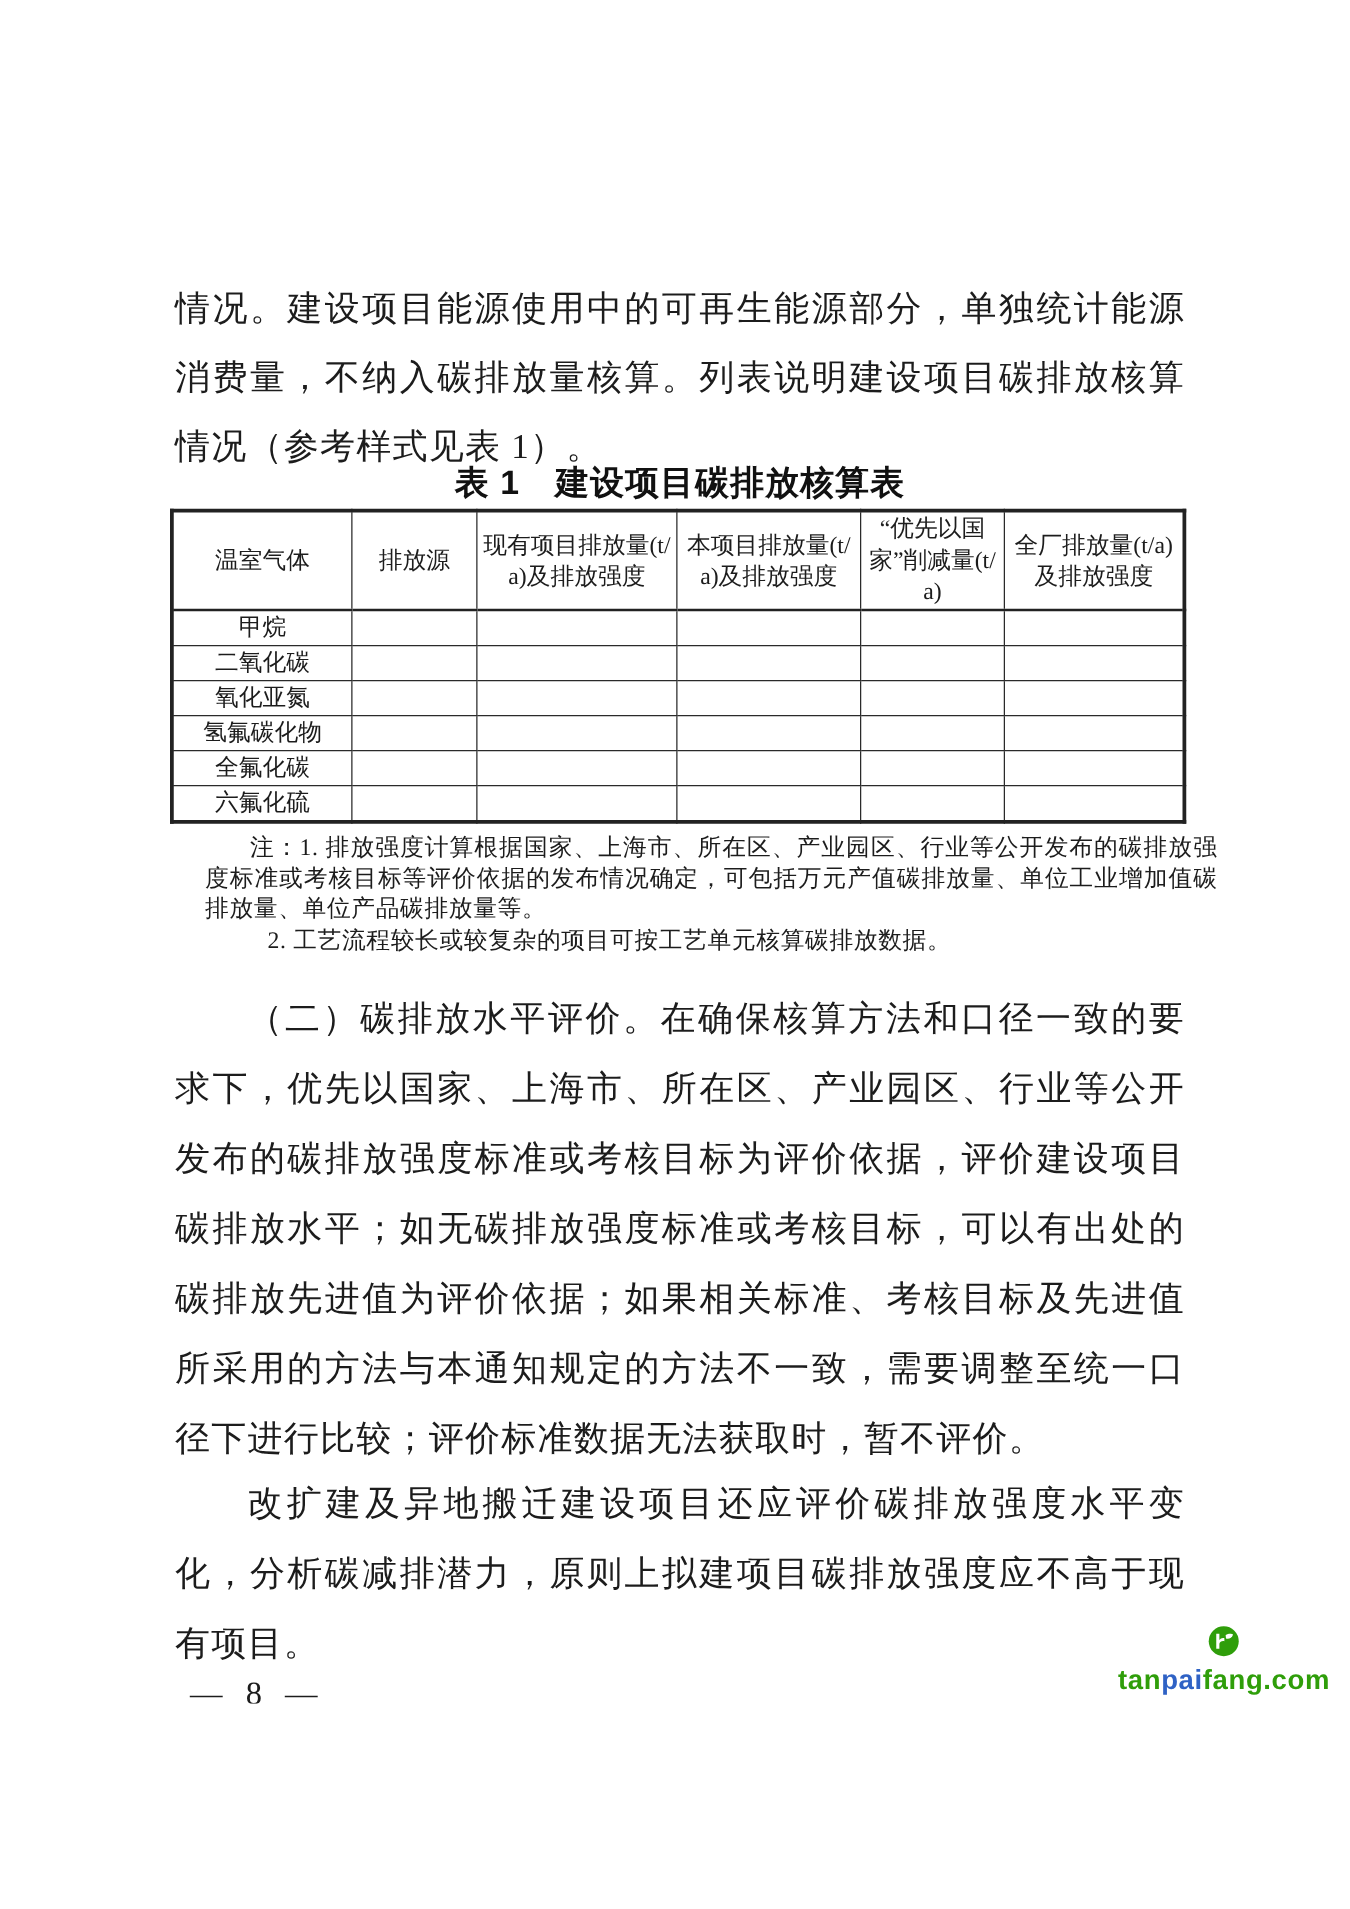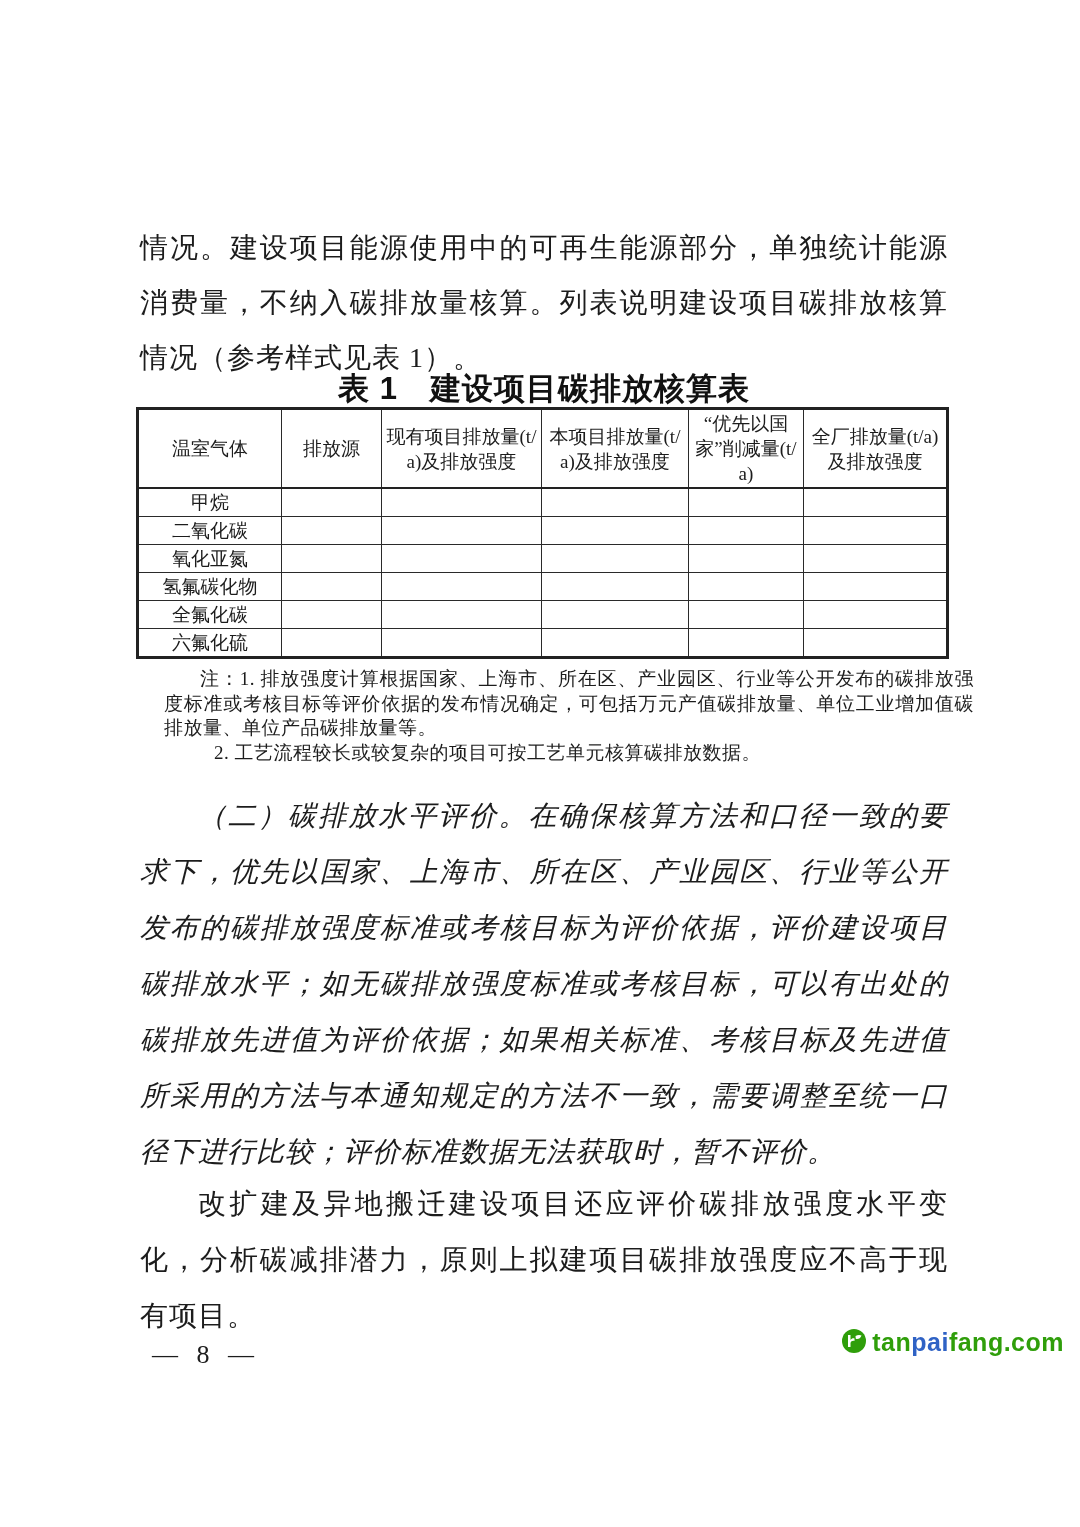--- a/index.html
+++ b/index.html
@@ -16,32 +16,32 @@
     position: absolute;
     left: 140px;
     width: 808px;
     font-size: 28px;
     line-height: 55px;
     letter-spacing: 1px;
     text-align: justify;
     color: #1c1c1c;
   }
   #para1 { top: 192px; }
-  #para2 { top: 760px; line-height: 56px; text-indent: 58px; font-style: italic; }
+  #para2 { top: 760px; line-height: 56px; text-indent: 58px; }
   #para3 { top: 1148px; line-height: 56px; text-indent: 58px; }
 
   .table-title {
     position: absolute;
     left: 140px;
     top: 368px;
     width: 808px;
     text-align: center;
     font-family: "Liberation Sans", "DejaVu Sans", sans-serif;
     font-weight: bold;
-    font-size: 31px;
+    font-size: 27px;
     letter-spacing: 1px;
     color: #111;
   }
 
   table.acct {
     position: absolute;
     left: 136px;
     top: 407px;
     width: 810px;
     border-collapse: collapse;
@@ -92,27 +92,28 @@
     font-size: 26px;
     letter-spacing: 6px;
     color: #1c1c1c;
   }
 
   .watermark {
     position: absolute;
     right: 16px;
     bottom: 6px;
     display: flex;
-    align-items: flex-start;
+    align-items: center;
     gap: 5px;
     font-family: "Liberation Sans", "DejaVu Sans", sans-serif;
     font-weight: bold;
-    font-size: 25px;
+    font-size: 22px;
     letter-spacing: 0.5px;
     white-space: nowrap;
+    flex-direction: column;
   }
   .watermark svg { display: block; }
 </style>
 </head>
 <body>
 
 <div class="page">
 
   <p id="para1" class="bodytext">情况。建设项目能源使用中的可再生能源部分，单独统计能源消费量，不纳入碳排放量核算。列表说明建设项目碳排放核算情况（参考样式见表 1）。</p>
 

